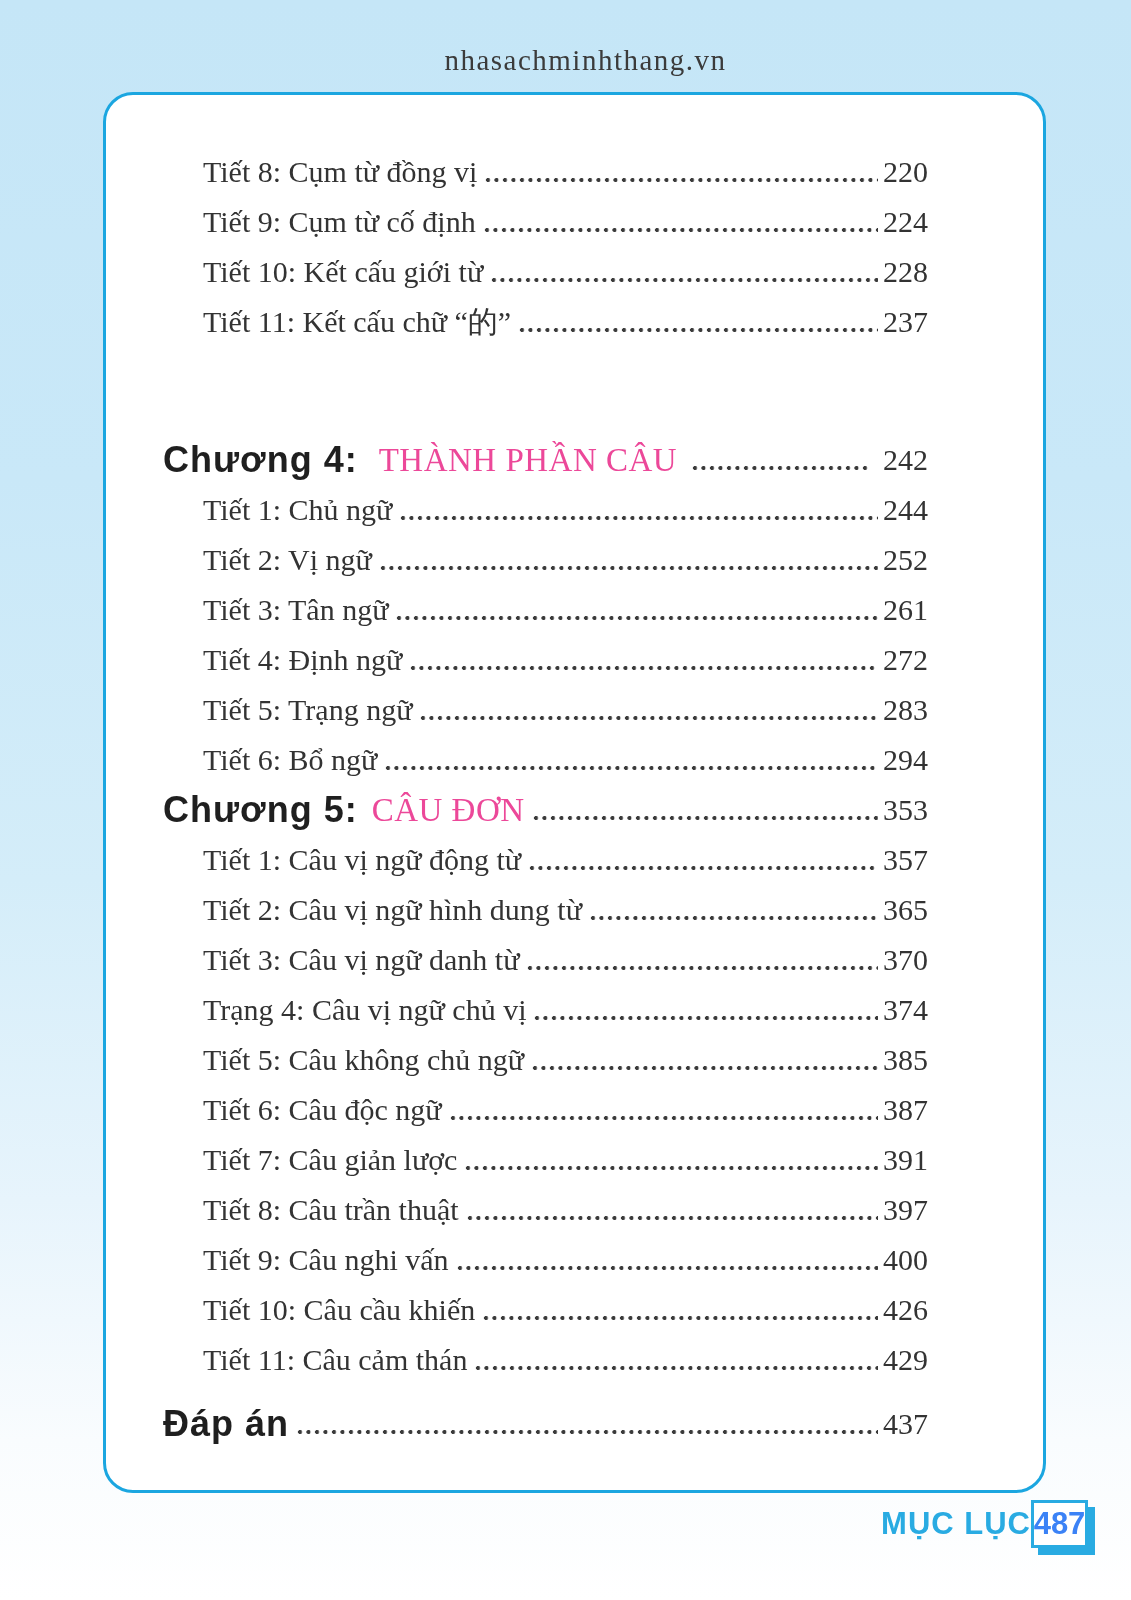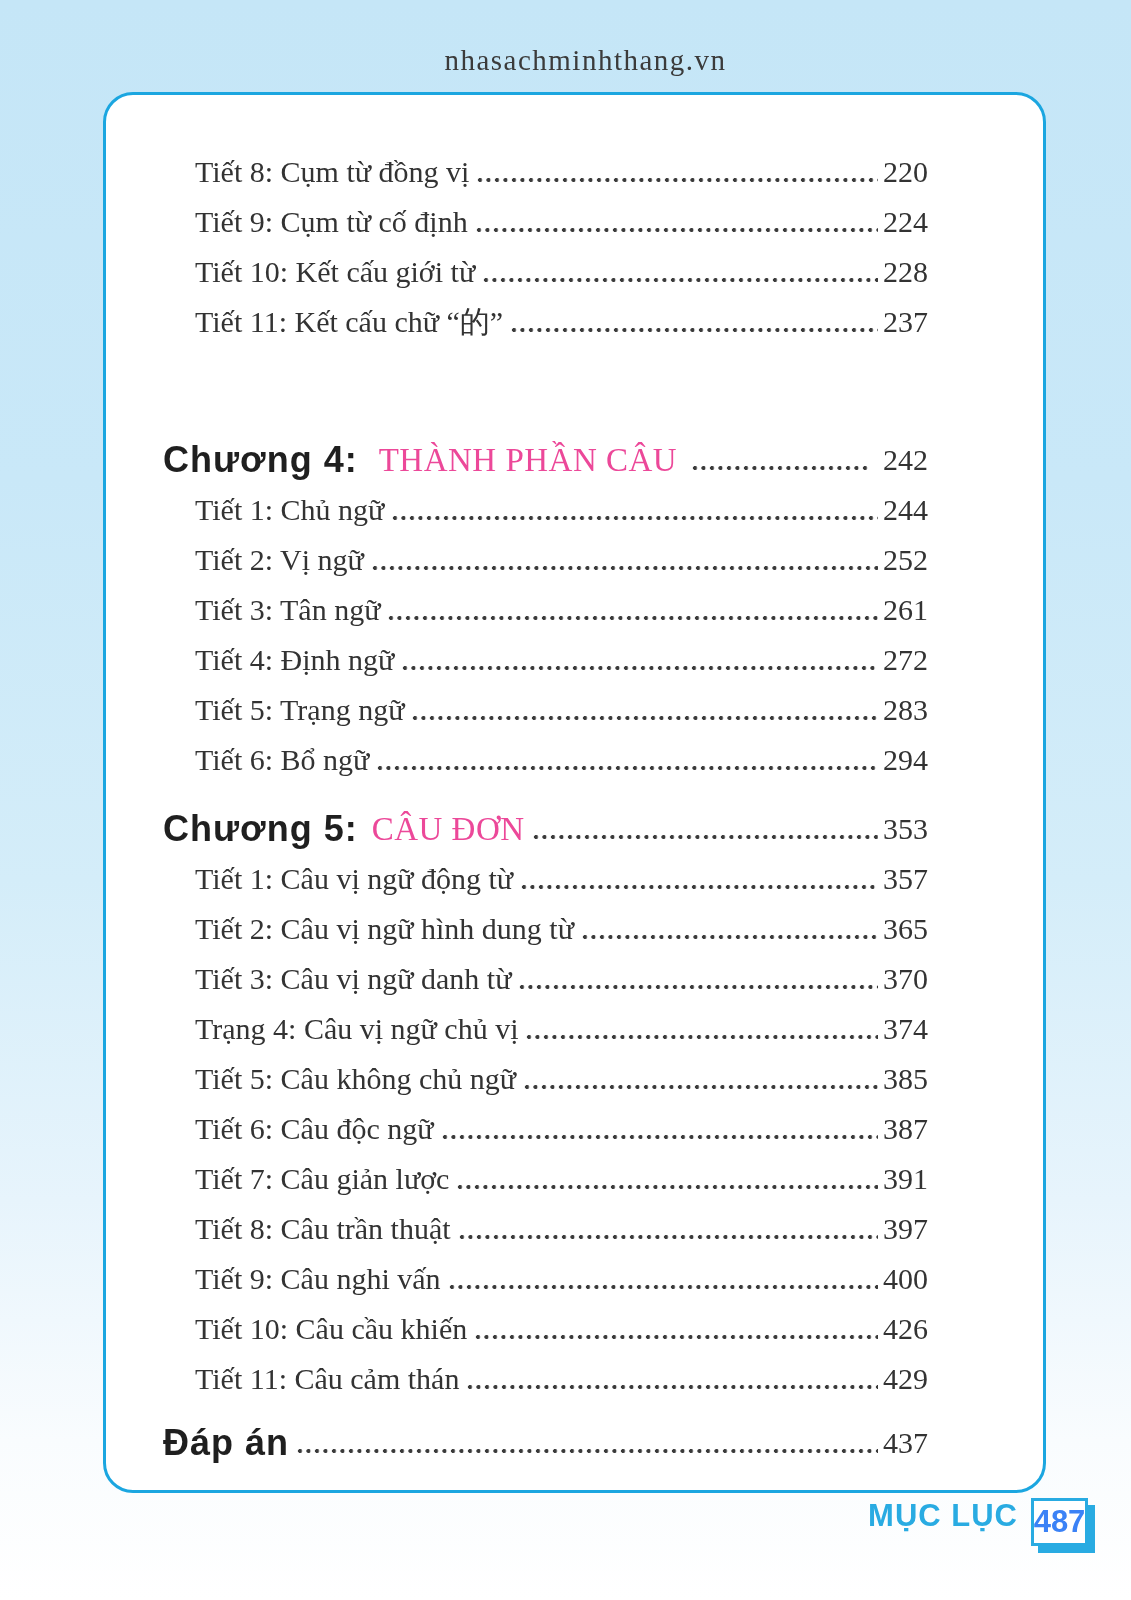--- a/index.html
+++ b/index.html
@@ -16,41 +16,41 @@
   }
   .toc-panel{
     position:absolute;left:103px;top:92px;width:943px;height:1401px;
     box-sizing:border-box;background:#ffffff;
     border:3px solid #1ba6e0;border-radius:30px;
   }
   .toc-rows{
     position:absolute;left:57px;right:115px;top:52px;
   }
   .row{height:50px;display:flex;align-items:flex-end;}
-  .row.item{margin-left:32px;}
+  .row.item{margin-left:40px;}
   .row .ilabel,.row .pnum,.row .cpfx,.row .ctitle{
     line-height:50px;white-space:nowrap;font-size:30px;color:#333;
   }
   .row .pnum{margin-left:2px;}
   .leader{
     flex:1;height:6px;margin:0 3px 14px 7px;align-self:flex-end;
     background-image:radial-gradient(circle at 4px 3px,#3a3a3a 1.8px,rgba(0,0,0,0) 2.3px);
     background-size:8.5px 6px;background-repeat:repeat-x;background-position:left bottom;
   }
   .row.chapter .cpfx{
     font-family:"Liberation Sans","DejaVu Sans",sans-serif;
     font-weight:700;font-size:36px;color:#1f1f1f;letter-spacing:1px;
   }
   .row.chapter .ctitle{margin-left:14px;font-size:33px;color:#ec4899;letter-spacing:0.5px;}
   .sec-1{margin-top:88px;gap:7px;}
-  .sec-2{margin-top:19px;}
+  .sec-2{}
   .sec-3{margin-top:14px;}
   .page-footer{
     position:absolute;top:1498px;right:83px;height:52px;
-    display:flex;gap:13px;
+    display:flex;align-items:center;
     font-family:"Liberation Sans","DejaVu Sans",sans-serif;
   }
   .footer-label{
     font-weight:700;font-size:31px;color:#29abe2;letter-spacing:1px;
   }
   .page-badge{
     box-sizing:border-box;width:57px;height:48px;background:#ffffff;
     border:3px solid #29abe2;box-shadow:7px 7px 0 #29abe2;
     display:flex;align-items:center;justify-content:center;
     font-weight:700;font-size:31px;color:#3b82f6;

